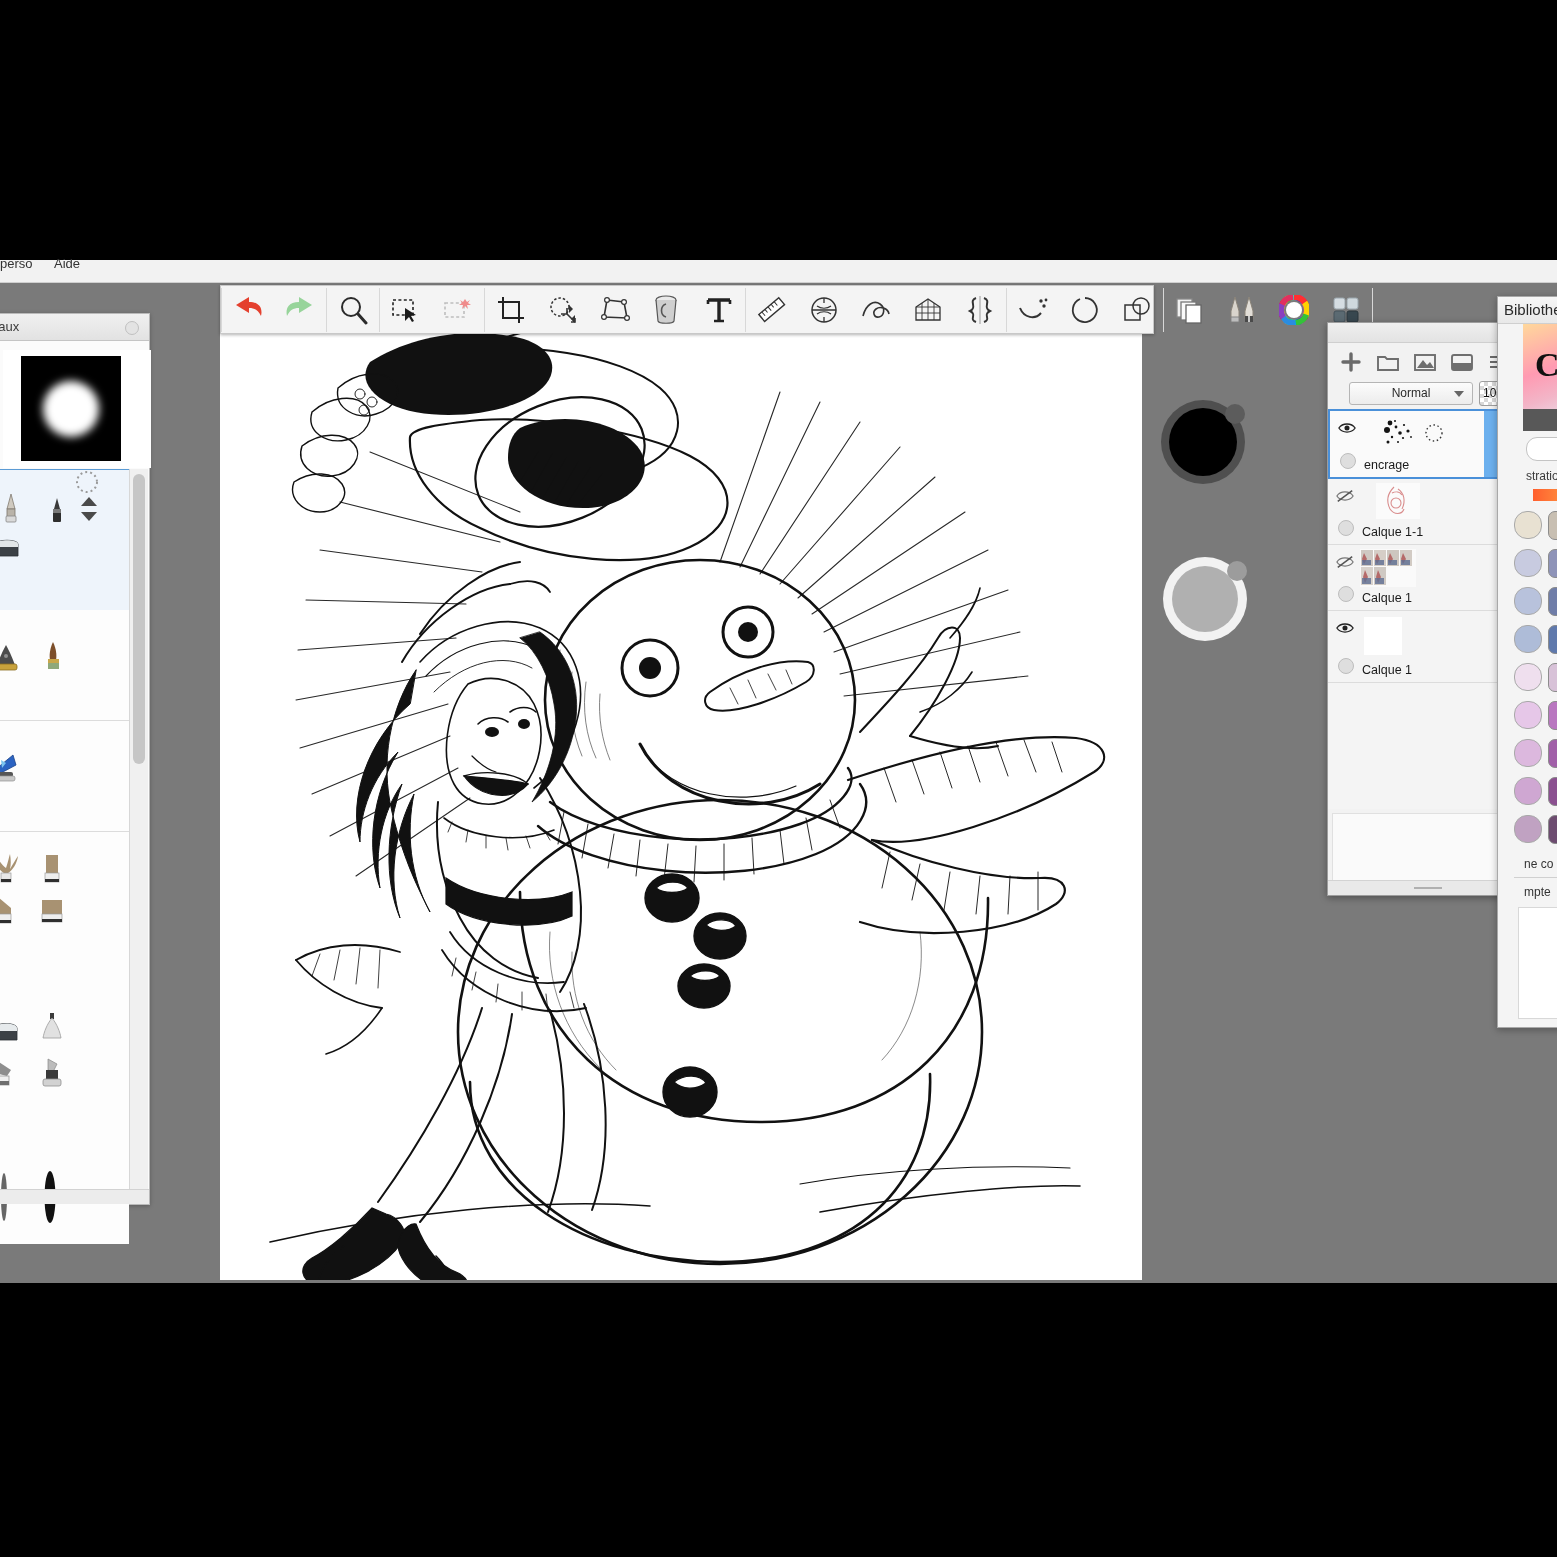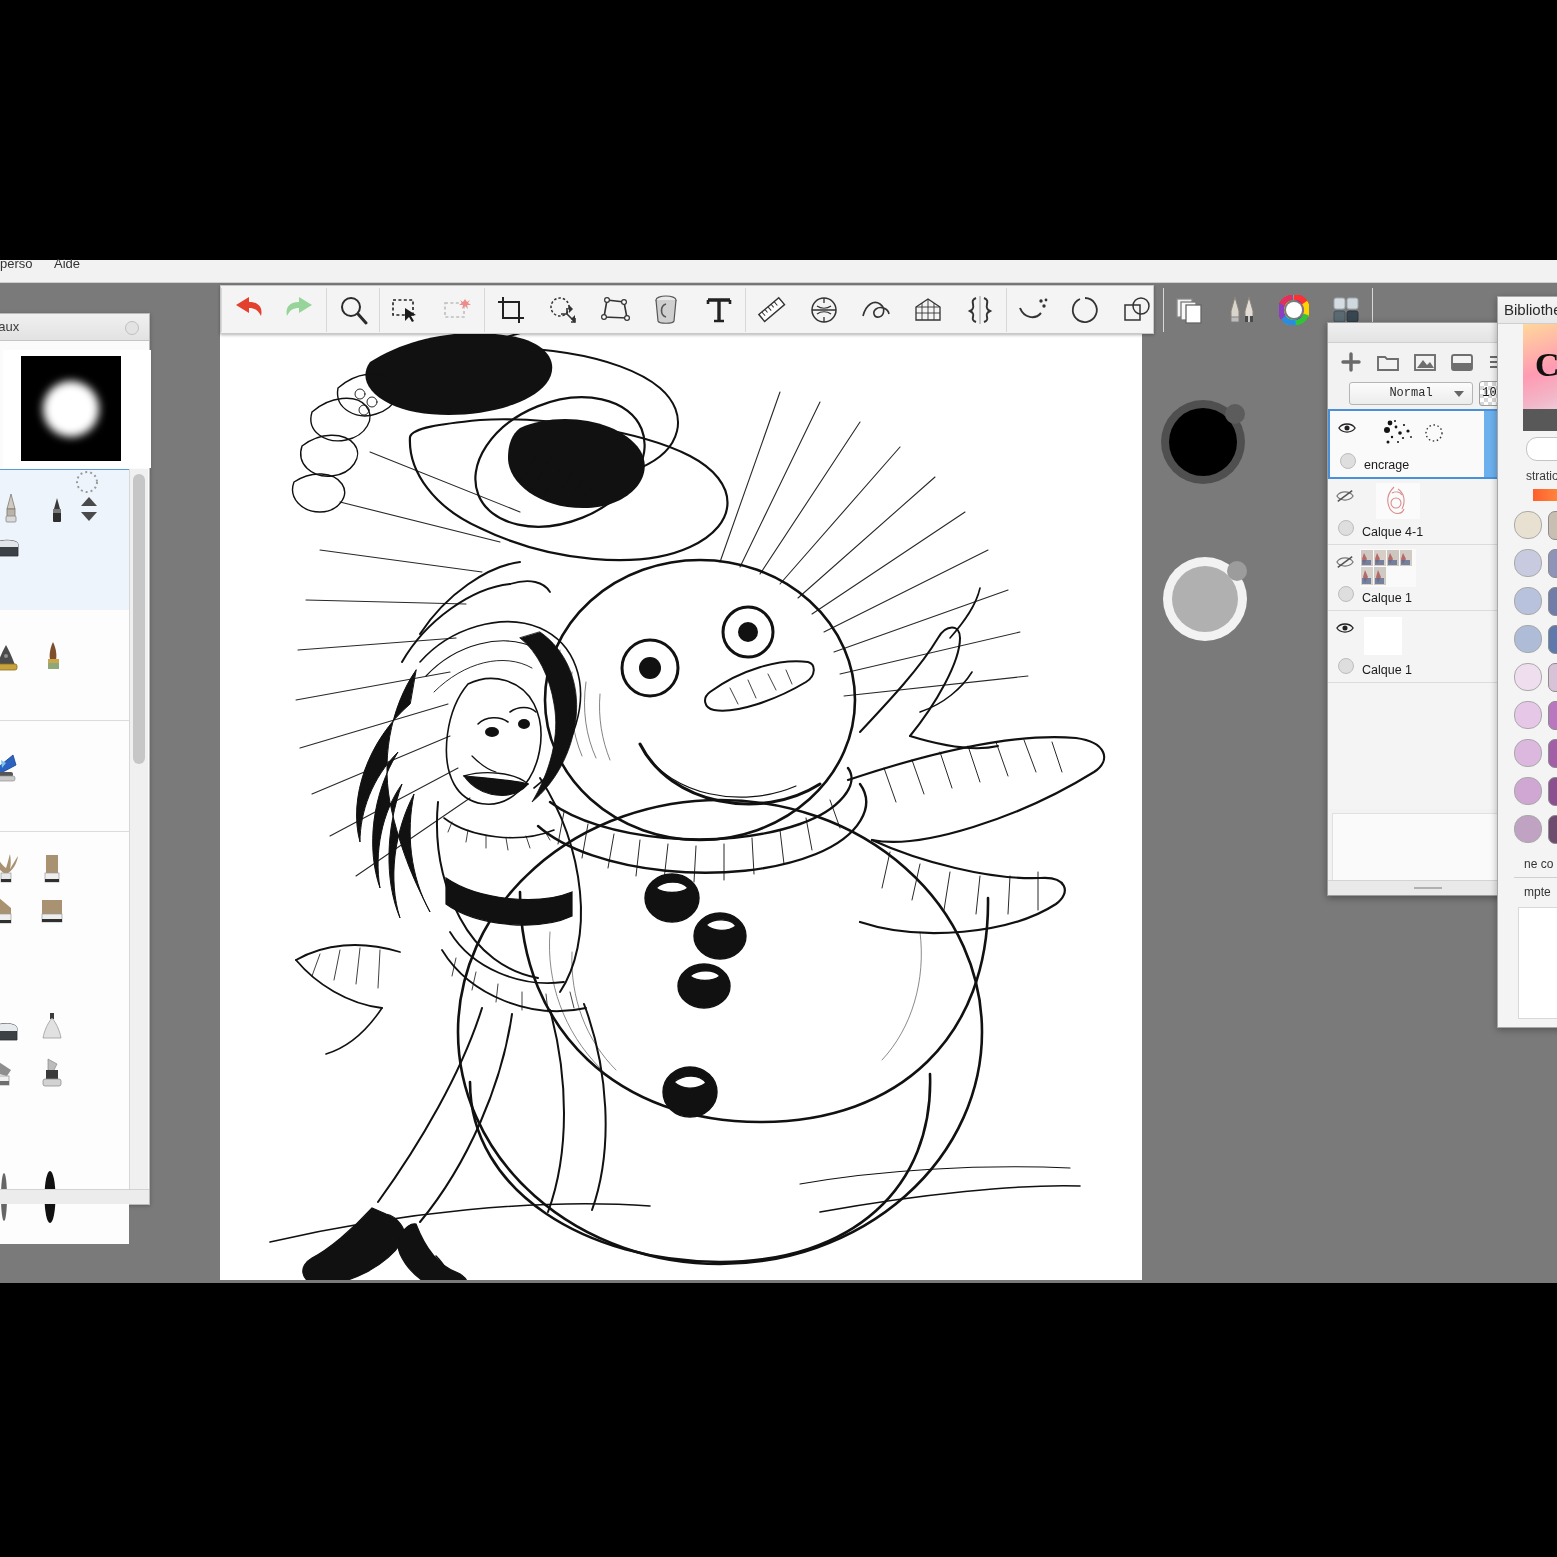--- a/index.html
+++ b/index.html
@@ -56,21 +56,21 @@
   #layers-panel{left:1327px;top:322px;width:200px;height:572px;background:#f2f2f2;
       border:1px solid #9d9d9d;box-shadow:0 2px 7px rgba(0,0,0,.35);}
   #lp-titlebar{position:absolute;left:0;top:0;width:100%;height:19px;
       background:linear-gradient(#efefef,#e3e3e3);border-bottom:1px solid #cfcfcf;}
   #lp-titlebar .dot{position:absolute;right:8px;top:4px;width:13px;height:13px;border-radius:50%;
       background:#e6e6e6;border:1px solid #c4c4c4;}
   #lp-toolrow{position:absolute;left:0;top:20px;width:100%;height:38px;display:flex;
       align-items:center;padding:0 6px;box-sizing:border-box;gap:3px;}
   .lp-tool{width:34px;height:30px;display:flex;align-items:center;justify-content:center;}
   #lp-blendrow{position:absolute;left:0;top:56px;width:100%;height:28px;padding:0 21px;
-      box-sizing:border-box;display:flex;align-items:center;gap:6px;font-family:Liberation Mono, monospace;}
+      box-sizing:border-box;display:flex;align-items:center;gap:6px;}
   #blend-select{flex:1;height:21px;border:1px solid #b5b5b5;border-radius:3px;
       background:linear-gradient(#fcfcfc,#ececec);position:relative;}
   #blend-select .lbl{position:absolute;left:0;right:0;top:3px;text-align:center;font-size:12px;color:#2a2a2a;}
   #blend-select .caret{position:absolute;right:8px;top:8px;width:0;height:0;
       border-left:5px solid transparent;border-right:5px solid transparent;border-top:6px solid #666;}
   #opacity-box{width:26px;height:23px;border:1px solid #9e9e9e;border-radius:3px;
       font-size:12px;text-align:center;line-height:23px;color:#111;
       background:
         linear-gradient(45deg,#d8d8d8 25%,transparent 25%,transparent 75%,#d8d8d8 75%),
         linear-gradient(45deg,#d8d8d8 25%,#fff 25%,#fff 75%,#d8d8d8 75%);
@@ -756,21 +756,21 @@
         <rect width="44" height="36" fill="#fbfbfb"></rect>
         <g fill="none" stroke="#d98d8d" stroke-width="1.1">
           <path d="M18 4 C12 10 10 18 14 26"></path>
             <path d="M22 6 C28 10 30 18 26 26"></path>
           <circle cx="20" cy="20" r="5"></circle>
             <path d="M14 26 C18 32 26 32 28 26"></path>
           <path d="M16 10 C20 8 24 9 26 12"></path>
         </g>
       </svg>
       <span class="lock-dot"></span>
-      <span class="lname">Calque 4-1</span>
+      <span class="lname">Calque 1-1</span>
     </div>
 
     <div class="layer-row" style="height:66px;">
       <svg class="eye" viewBox="0 0 20 14">
           <path d="M1 7 C5 1 15 1 19 7 C15 13 5 13 1 7 Z" fill="none" stroke="#777" stroke-width="1.4"></path>
           <path d="M2 13 L18 1" stroke="#555" stroke-width="1.7"></path>
         </svg>
       <svg class="thumb" style="left:32px;top:4px;width:56px;height:38px;" viewBox="0 0 56 38">
         <rect width="56" height="38" fill="#fafafa"></rect>
         <g>

